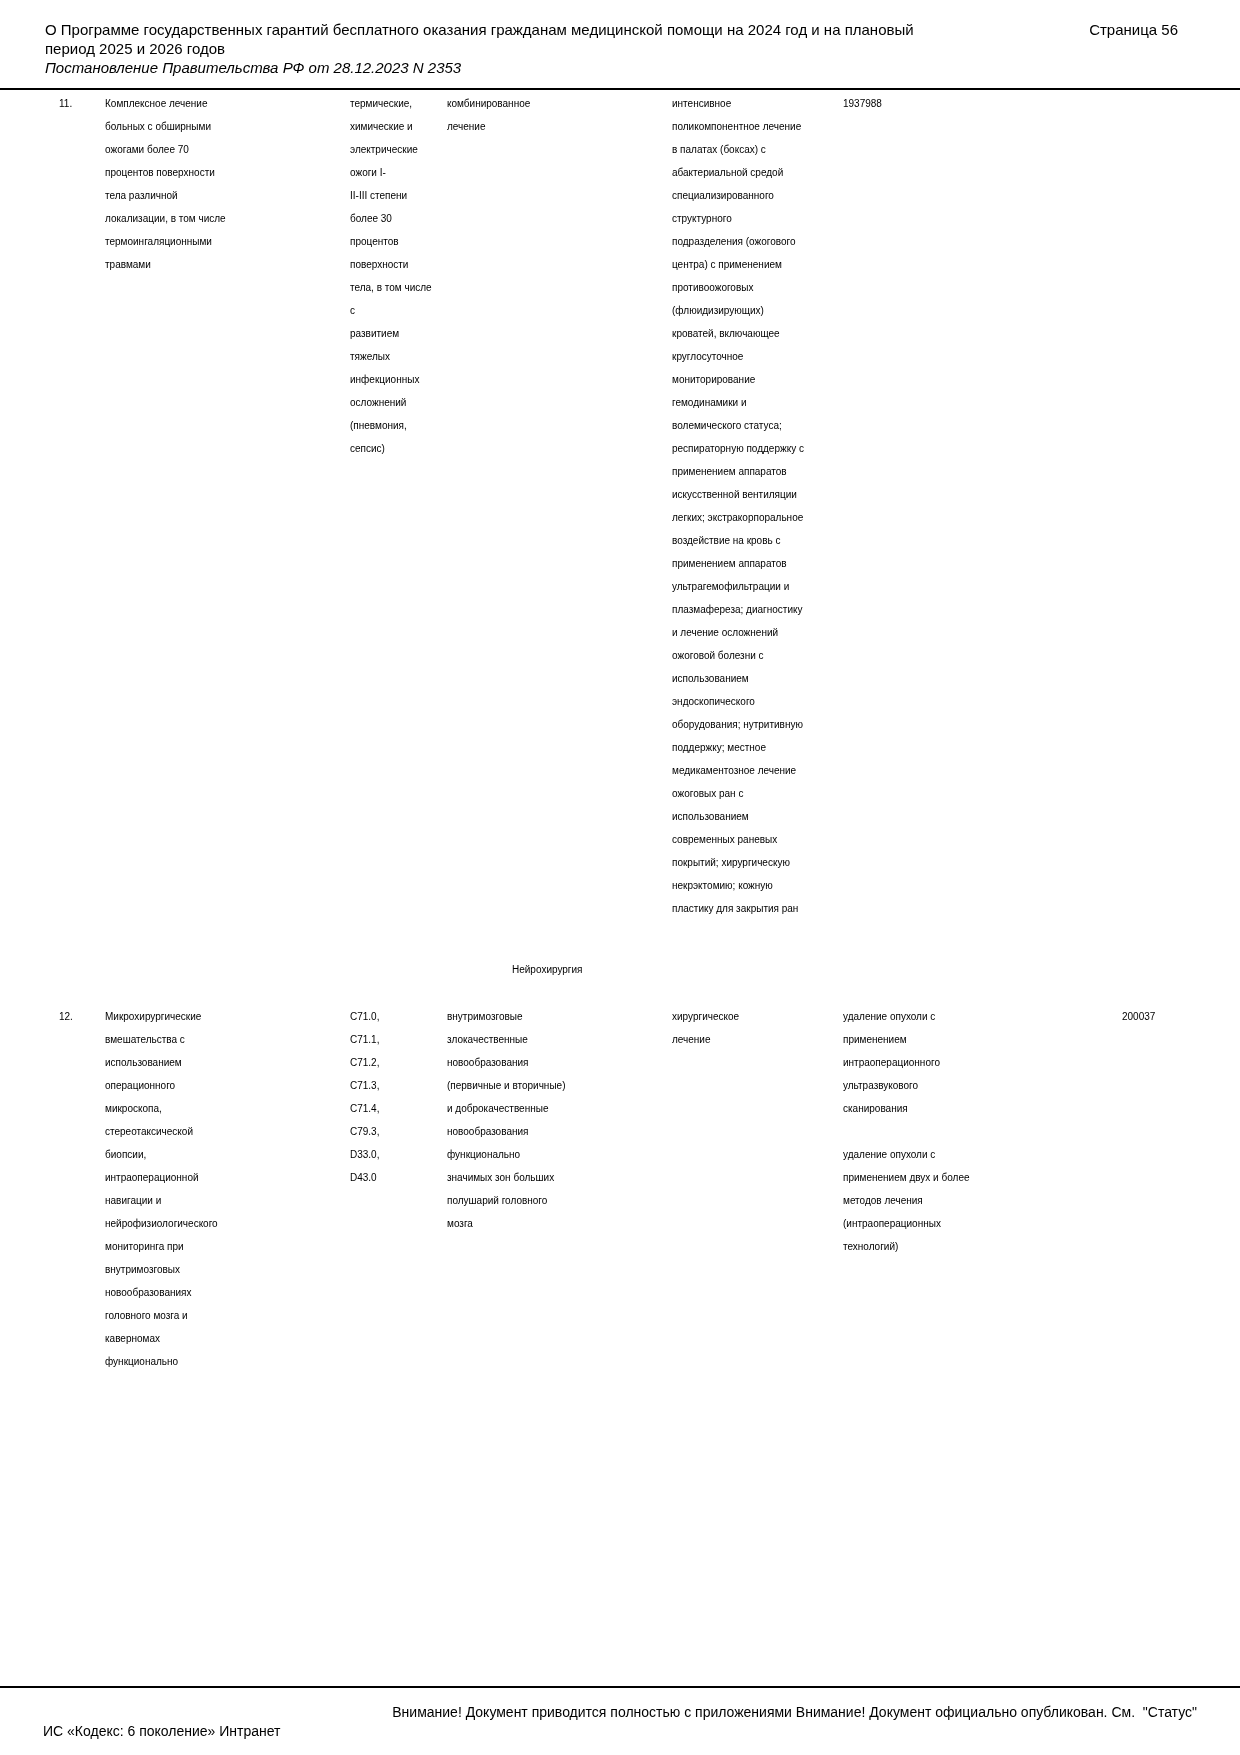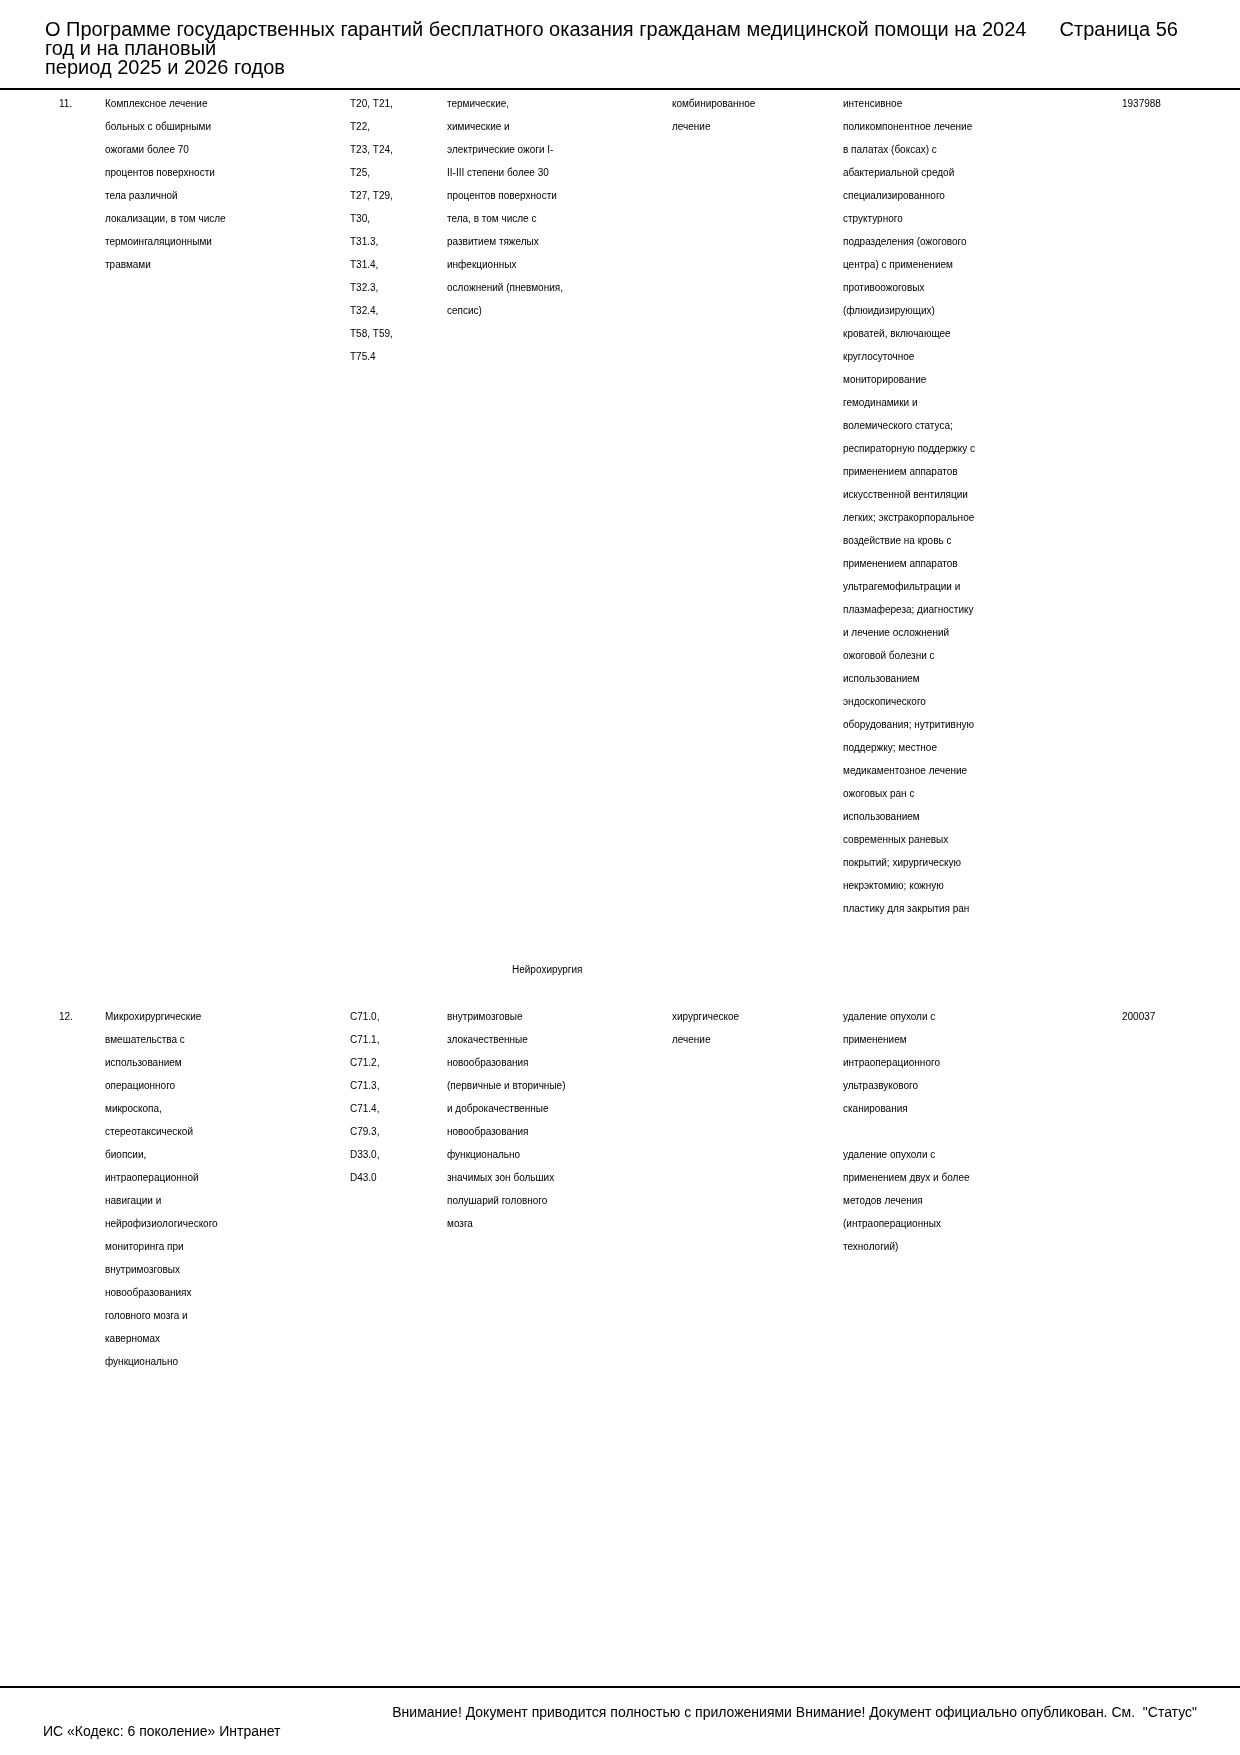--- a/index.html
+++ b/index.html
@@ -14,21 +14,21 @@
     overflow: hidden;
     color: #000000;
     font-family: "Liberation Sans", sans-serif;
   }
   
   .header {
     display: flex;
     justify-content: space-between;
     align-items: flex-start;
     padding: 20px 62px 0 45px;
-    font-size: 20px;
+    font-size: 15px;
     line-height: 19px;
   }
   .header .title {
     white-space: pre-line;
   }
   .header .subtitle {
     font-style: italic;
     white-space: pre-line;
   }
   .header .page-label {
@@ -85,50 +85,39 @@
     line-height: 19px;
   }
 </style>
 </head>
 <body>
 
 <div class="header">
   <div class="header-text">
     <div class="title">О Программе государственных гарантий бесплатного оказания гражданам медицинской помощи на 2024 год и на плановый
 период 2025 и 2026 годов</div>
+    <div class="subtitle">Постановление Правительства РФ от 28.12.2023 N 2353</div>
   </div>
   <div class="page-label">Страница 56</div>
 </div>
 
 <div class="rule top"></div>
 
 <div class="doc-table">
 
   <div class="trow">
     <div class="cell c-num">11.</div>
     <div class="cell c-intervention">Комплексное лечение
 больных с обширными
 ожогами более 70
 процентов поверхности
 тела различной
 локализации, в том числе
 термоингаляционными
 травмами</div>
-    <div class="cell c-codes">Т20, Т21,
-Т22,
-Т23, Т24,
-Т25,
-Т27, Т29,
-Т30,
-Т31.3,
-Т31.4,
-Т32.3,
-Т32.4,
-Т58, Т59,
-Т75.4</div>
     <div class="cell c-diagnosis">термические,
 химические и
 электрические ожоги I-
 II-III степени более 30
 процентов поверхности
 тела, в том числе с
 развитием тяжелых
 инфекционных
 осложнений (пневмония,
 сепсис)</div>

